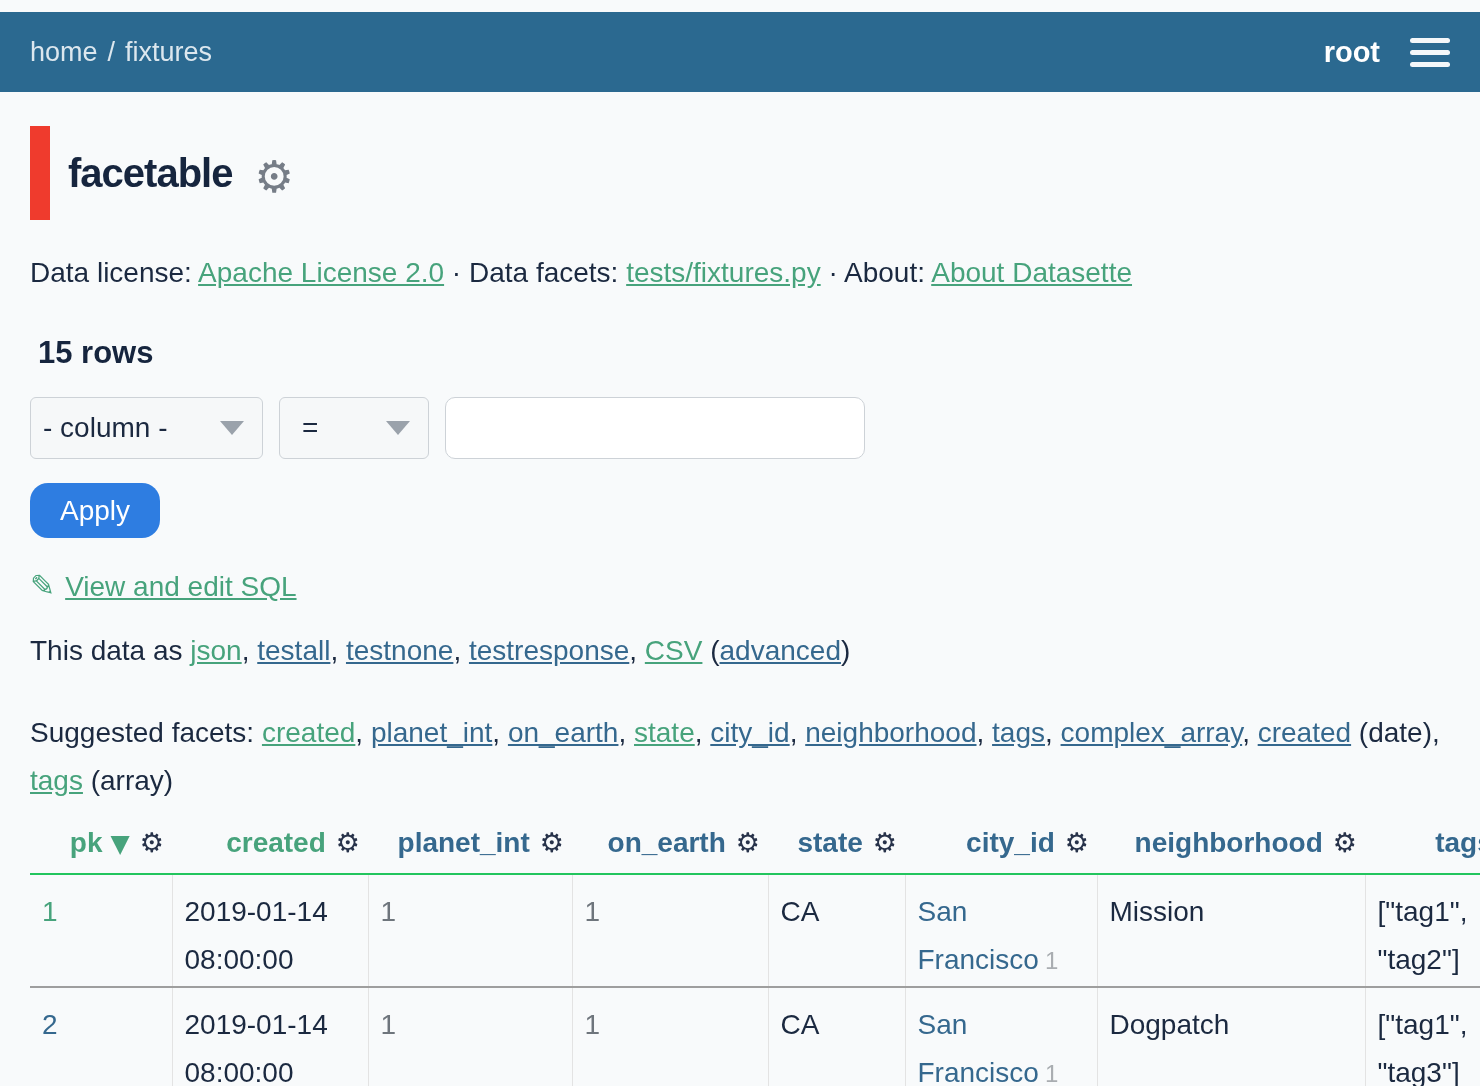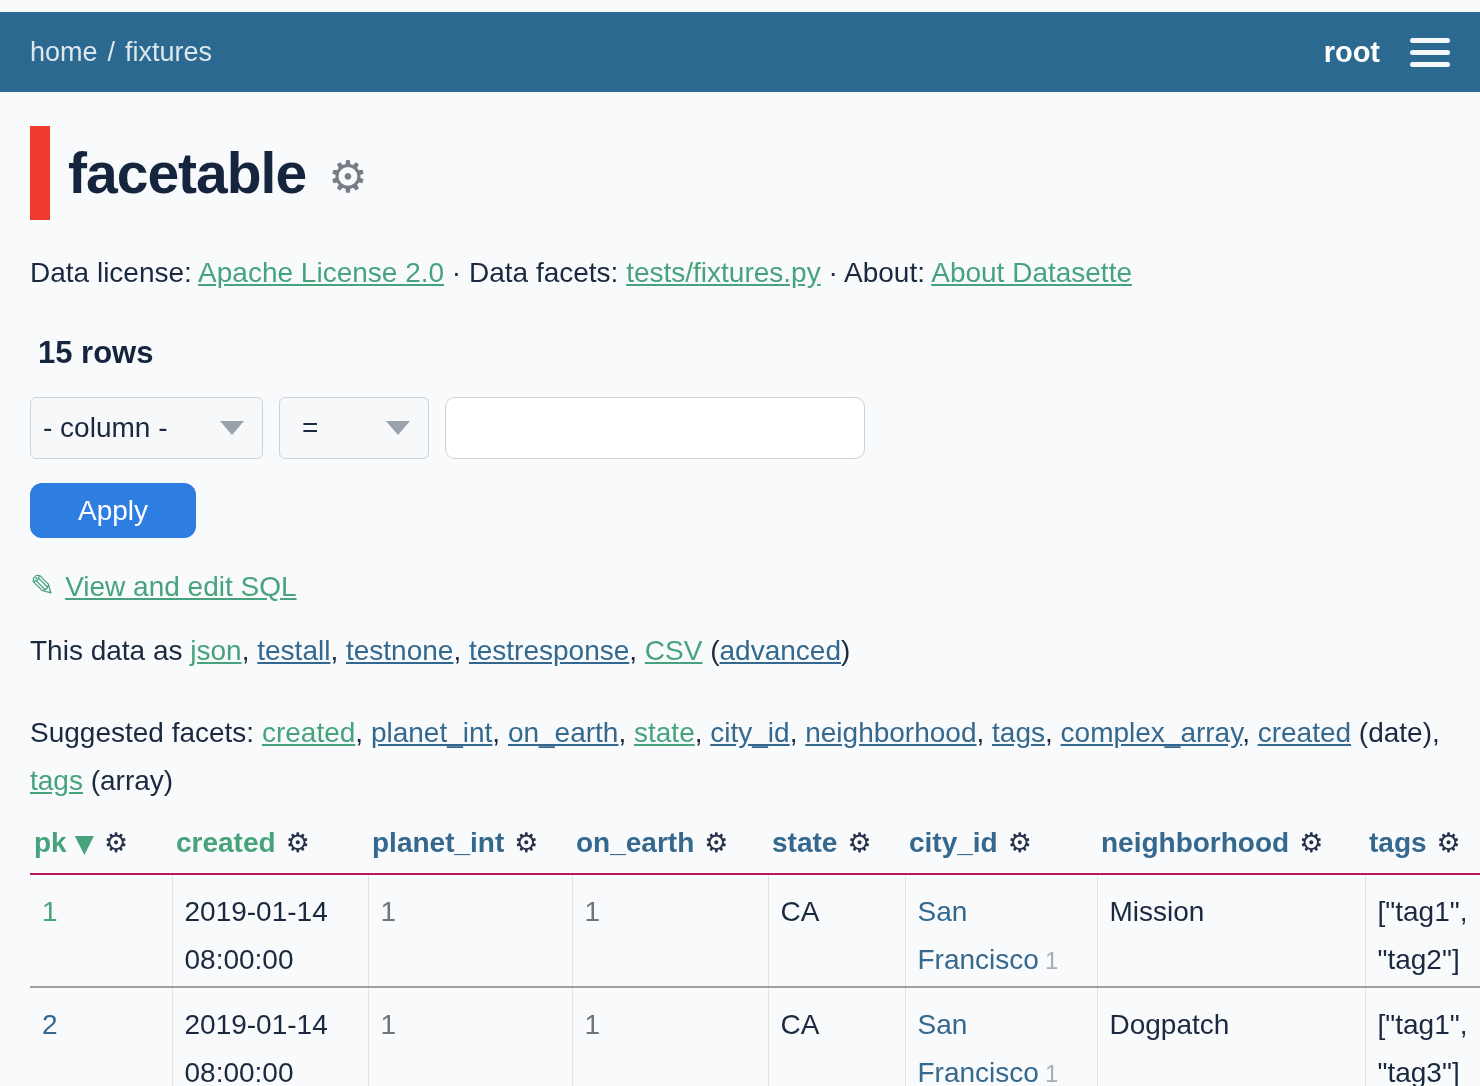--- a/index.html
+++ b/index.html
@@ -27,21 +27,21 @@
   .nav-right { display: flex; align-items: center; gap: 30px; }
   .nav-user { color: #ffffff; font-weight: bold; font-size: 29px; text-decoration: none; }
   .burger { display: flex; flex-direction: column; gap: 7px; cursor: pointer; }
   .burger i { display: block; width: 40px; height: 5px; border-radius: 3px; background: #f4f7f9; }
 
   .page { padding: 0 30px; }
 
   
   .title-row { display: flex; align-items: center; margin-top: 33px; height: 96px; }
   .red-bar { width: 20px; height: 94px; background: #ef3b2d; margin-right: 18px; }
-  h1 { margin: 0; font-size: 57px; font-weight: bold; color: #16253e; letter-spacing: -1px; }
+  h1 { margin: 0; font-size: 40px; font-weight: bold; color: #16253e; letter-spacing: -1px; }
   .title-gear {
     font-family: "DejaVu Sans", sans-serif;
     font-size: 44px; color: #767d87; margin-left: 22px; margin-top: 6px;
   }
 
   
   .meta { margin-top: 36px; }
   .u-green { color: #47a37c; text-decoration: underline; }
   [data-color="green"] { color: #47a37c; }
   [data-color="blue"]  { color: #35688e; }
@@ -64,41 +64,41 @@
     width: 0; height: 0;
     border-left: 12px solid transparent; border-right: 12px solid transparent;
     border-top: 14px solid #9aa2ab;
   }
   .text-input {
     width: 420px; height: 62px; background: #ffffff;
     border: 1px solid #cdd2d7; border-radius: 10px;
     font-size: 28px; padding: 0 16px; font-family: "Liberation Sans", sans-serif;
   }
   .apply-btn {
-    margin-top: 24px; height: 55px; padding: 0 48px;
+    margin-top: 24px; height: 55px; padding: 0 30px;
     background: #2e7de1; color: #ffffff;
-    border: none; border-radius: 12px;
+    border: none; border-radius: 18px;
     font-size: 28px; font-family: "Liberation Sans", sans-serif;
     cursor: pointer; display: block;
   }
 
   
   .sql-row { margin-top: 30px; }
   .pencil-icon { color: #47a37c; font-size: 30px; margin-right: 10px; font-family: "DejaVu Sans", sans-serif; text-decoration: none; display: inline-block; }
 
   
   .export-row { margin-top: 32px; }
   .facets-row { margin-top: 42px; line-height: 48px; max-width: 1424px; }
 
   
   .table-wrap { margin-top: 22px; overflow: hidden; width: 1480px; padding-left: 30px; }
   table { border-collapse: collapse; table-layout: fixed; width: 1505px; }
   th {
-    text-align: left; vertical-align: bottom; font-weight: bold; font-size: 28px;
-    padding: 0 8px 14px 4px; border-bottom: 2px solid #be185d; white-space: nowrap;
+    text-align: right; vertical-align: bottom; font-weight: bold; font-size: 28px;
+    padding: 0 8px 14px 4px; border-bottom: 2px solid #22c55e; white-space: nowrap;
   }
   th a { text-decoration: none; }
   .sort-icon { color: #47a37c; font-size: 25px; margin-left: 8px; font-family: "DejaVu Sans", sans-serif; }
   .gear {
     font-family: "DejaVu Sans", sans-serif;
     color: #27324a; font-size: 27px; margin-left: 10px; cursor: pointer; font-weight: normal;
   }
   td {
     vertical-align: top; padding: 13px 12px 1px;
     border-bottom: 2px solid #9e9e9e; border-left: 1px solid #e3e3e3;

